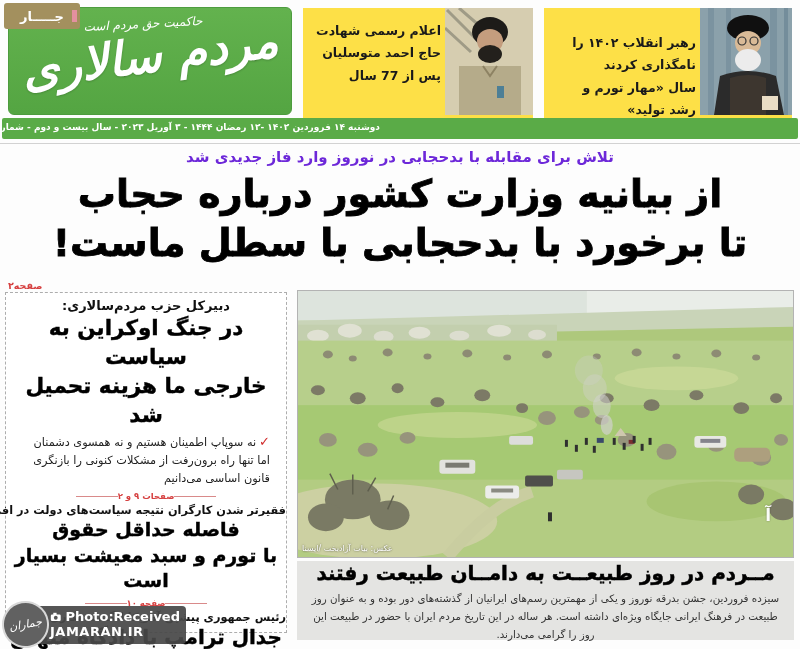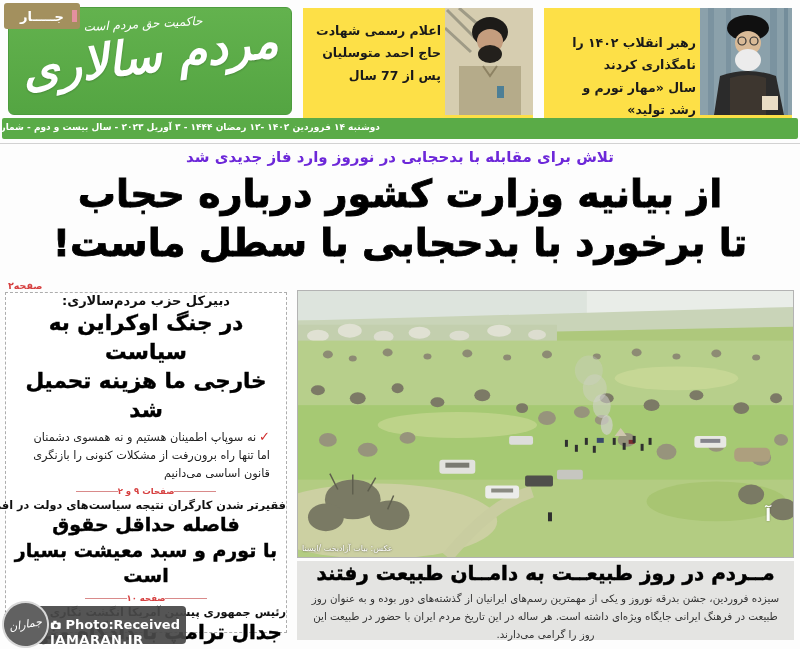--- a/index.html
+++ b/index.html
@@ -43,21 +43,21 @@
 
   
   .kicker { position:absolute; left:0; top:148px; width:100%; text-align:center; direction:rtl;
     font-size:15px; font-weight:bold; color:#6d28d9; }
   .headline { position:absolute; left:0; top:170px; width:100%; text-align:center; direction:rtl;
     font-size:38px; font-weight:bold; color:#000; line-height:1.3; -webkit-text-stroke:0.8px #000; }
   .lead-ref { position:absolute; left:8px; top:280px; }
 
   
   .sidebar { position:absolute; left:5px; top:292px; width:282px; height:341px;
-    border:1px dashed #adadad; background:#fff; direction:rtl; text-align:center; }
+    border:1px dashed #adadad; background:#fff; direction:rtl; text-align:center; padding-top:5px; }
   .sb-kicker { font-size:13px; font-weight:bold; color:#111; }
   .sb-kicker.small { font-size:11.3px; white-space:nowrap; }
   .sb-title { font-weight:bold; color:#000; line-height:1.35; -webkit-text-stroke:0.4px #000; }
   .sb-title.t1 { font-size:21.5px; }
   .sb-title.t2 { font-size:19px; }
   .sb-title.t3 { font-size:20px; }
   .sb-note { margin:3px 16px 0; font-size:11.3px; line-height:1.55; text-align:right; color:#222; }
   .check { color:#d02a2a; font-weight:bold; font-size:13px; margin-left:3px; }
   .ref-row { display:flex; align-items:center; justify-content:center; margin:4px 0 3px; }
   .ref-row .dash { width:42px; height:1px; border-top:1px solid #d98a8a; }
@@ -73,21 +73,21 @@
     opacity:.95; text-shadow:0 0 2px rgba(0,0,0,.4); }
 
   
   .caption { position:absolute; left:297px; top:561px; width:497px; height:79px;
     background:#e4e4e2; direction:rtl; text-align:center; }
   .caption .cap-title { font-size:20px; font-weight:bold; color:#000; -webkit-text-stroke:0.5px #000; }
   .caption .cap-body { margin:4px 12px 0; font-size:10.3px; line-height:1.75; color:#333; }
 
   
   .wm-box { position:absolute; left:30px; top:606px; width:156px; height:38px;
-    background:rgba(72,72,72,.93); border-radius:4px; z-index:5; padding:11px 6px 0 6px;
+    background:rgba(72,72,72,.93); border-radius:4px; z-index:5; padding:3px 6px 0 6px;
     color:#fff; font-weight:bold; text-align:left; }
   .wm-box .l1 { font-size:13px; display:flex; align-items:center; gap:4px; padding-left:14px; }
   .wm-box .l2 { font-size:13px; letter-spacing:.5px; padding-left:14px; }
   .wm-circle { position:absolute; left:2px; top:601px; width:47px; height:47px; border-radius:50%;
     background:#616161; border:2px solid #d8d8d8; z-index:6; display:flex; align-items:center; justify-content:center;
     color:#fff; font-size:11px; font-style:italic; transform:rotate(-10deg); }
 </style>
 </head>
 <body>
 

